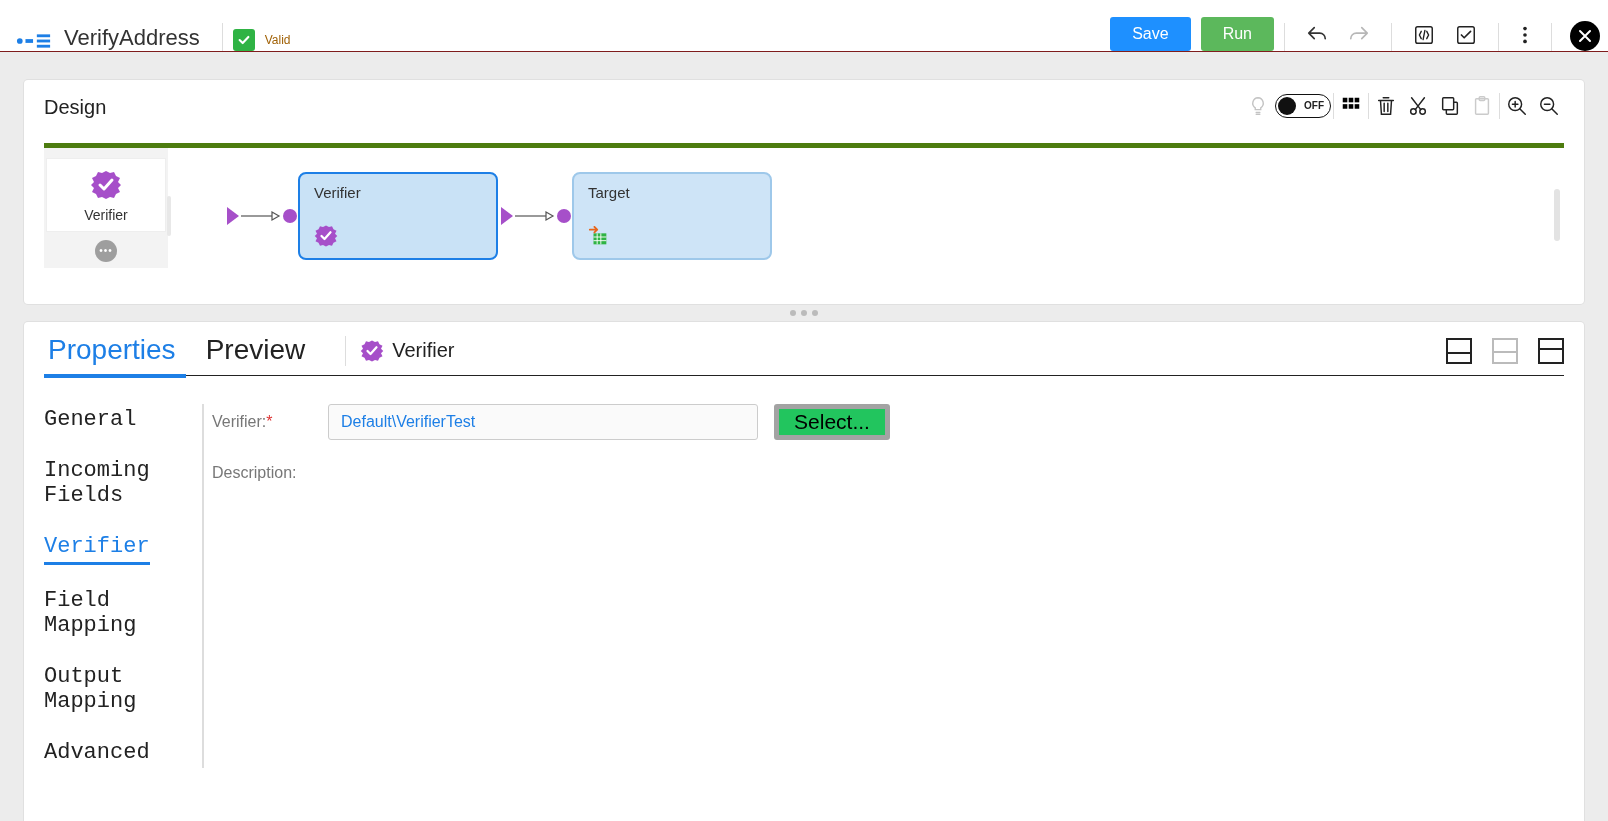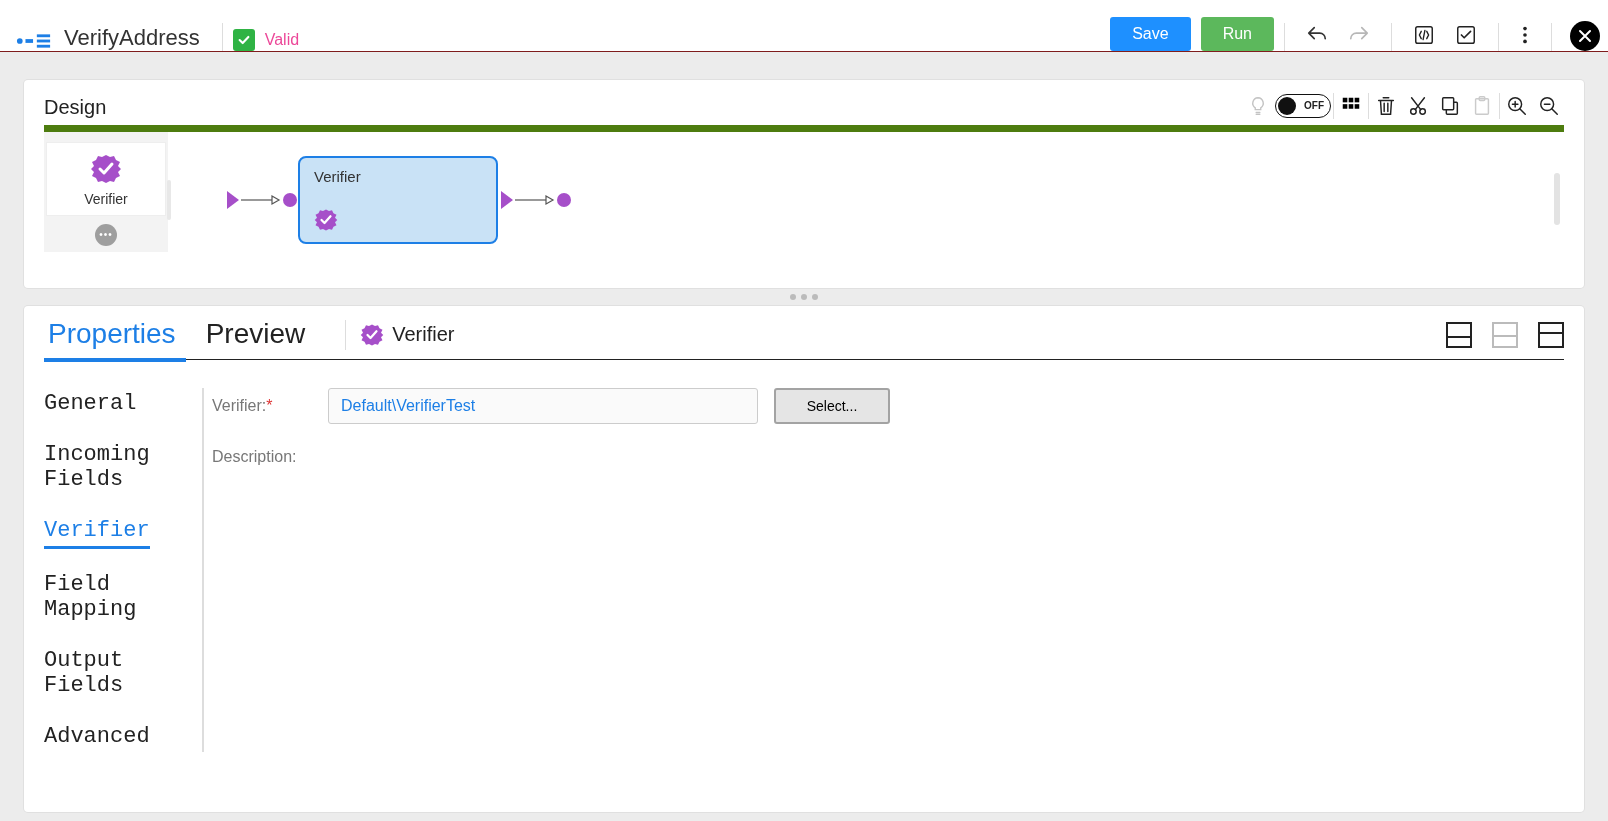--- a/index.html
+++ b/index.html
@@ -33,21 +33,21 @@
     width: 1px; height: 28px; background: #ddd; margin: 0 10px;
   }
   .topbar .status-box {
     display: flex; align-items: center; gap: 10px;
   }
   .status-chip {
     width: 22px; height: 22px; background: #2fb344; border-radius: 3px;
     display: flex; align-items: center; justify-content: center;
   }
   .status-chip svg { width: 14px; height: 14px; }
-  .status-text { color: #ec4899; font-size: 16px; }
+  .status-text { color: #a16207; font-size: 12px; }
   .topbar .spacer { flex: 1; }
   .btn {
     height: 34px; padding: 0 22px; border: none; border-radius: 3px;
     font-size: 16px; cursor: pointer; color: #fff;
   }
   .btn-save { background: #1e90ff; margin-right: 10px; }
   .btn-run  { background: #5cb85c; }
   .top-icon-group { display: flex; align-items: center; gap: 10px; padding: 0 6px; }
   .top-icon {
     width: 32px; height: 32px; display: flex; align-items: center; justify-content: center;
@@ -65,22 +65,22 @@
   .workspace { padding: 28px 24px 18px 24px; }
 
   .design-panel {
     background: #fff;
     border-radius: 4px;
     box-shadow: 0 0 0 1px rgba(0,0,0,0.05);
     padding: 10px 20px 20px 20px;
   }
   .design-header {
     display: flex; align-items: center;
-    border-bottom: 7px solid #4d7c0f;
-    padding-bottom: 4px;
+    border-bottom: 5px solid #4d7c0f;
+    padding-bottom: 22px;
   }
   .design-header h2 {
     font-size: 20px; font-weight: 400; padding: 6px 0 2px 0;
   }
   .design-header .spacer { flex: 1; }
   .design-toolbar { display: flex; align-items: center; gap: 2px; }
   .design-toolbar .vdiv { width:1px; height:26px; background:#ddd; }
   .design-tool {
     width: 30px; height: 30px; display:flex; align-items:center; justify-content:center; cursor:pointer;
   }
@@ -182,22 +182,22 @@
   }
   .form-area { padding-left: 8px; flex:1; }
   .form-row { display:flex; align-items:center; gap:16px; margin-bottom:24px; }
   .form-label { color:#777; font-size:16px; width:100px; }
   .form-label .req { color:#d33; }
   .form-input {
     width: 430px; height:36px; border:1px solid #ccc; background:#fafafa;
     padding:0 12px; color:#1d7fe6; font-size:16px; border-radius:3px;
   }
   .btn-select {
-    height:36px; width:116px; background:#e5e5e5; border:2px solid #a3a3a3;
-    border-radius:3px; font-size:14px; cursor:pointer;
+    height:36px; width:116px; background:#22c55e; border:5px solid #a3a3a3;
+    border-radius:3px; font-size:21px; cursor:pointer;
   }
   .desc-label { color:#777; font-size:16px; }
 
 </style>
 </head>
 <body>
 
 <svg width="0" height="0" style="position:absolute">
   <defs>
     <g id="purple-seal">
@@ -381,20 +381,28 @@
 
         <div class="conn">
           <svg width="74" height="30" viewBox="0 0 74 30">
             <path d="M3 6 L15 15 L3 24 Z" fill="#a64fc9"></path>
             <line x1="17" y1="15" x2="48" y2="15" stroke="#555" stroke-width="1.2"></line>
             <path d="M48 11 L55 15 L48 19 Z" fill="none" stroke="#555" stroke-width="1.2"></path>
             <circle cx="66" cy="15" r="7" fill="#a64fc9"></circle>
           </svg>
         </div>
 
+        <div class="node">
+          <div class="node-title">Target</div>
+          <svg class="node-icon" viewBox="0 0 24 24">
+            <rect x="6" y="8" width="14" height="12" fill="#2fb344"></rect>
+            <path d="M6 12 h14 M6 16 h14 M10 8 v12 M14 8 v12" stroke="#fff" stroke-width="1"></path>
+            <path d="M2 4 L10 4 M7 1 L10 4 L7 7" stroke="#e8651b" stroke-width="2" fill="none" stroke-linecap="round" stroke-linejoin="round"></path>
+          </svg>
+        </div>
         <div class="canvas-scroll-handle"></div>
       </div>
     </div>
   </div>
 
   <div class="splitter">
     <span></span>
       <span></span>
       <span></span>
   </div>
@@ -417,21 +425,21 @@
         <div class="layout-btn t"></div>
       </div>
     </div>
 
     <div class="props-body">
       <div class="sidenav">
         <div class="sidenav-item">General</div>
         <div class="sidenav-item">Incoming Fields</div>
         <div class="sidenav-item active">Verifier</div>
         <div class="sidenav-item">Field Mapping</div>
-        <div class="sidenav-item">Output Fields</div>
+        <div class="sidenav-item">Output Mapping</div>
         <div class="sidenav-item">Advanced</div>
       </div>
 
       <div class="form-area">
         <div class="form-row">
           <div class="form-label">
             <span>Verifier:</span><span class="req">*</span>
           </div>
           <input class="form-input" type="text" readonly="" value="Default\VerifierTest" style="">
           <button class="btn-select">Select...</button>

